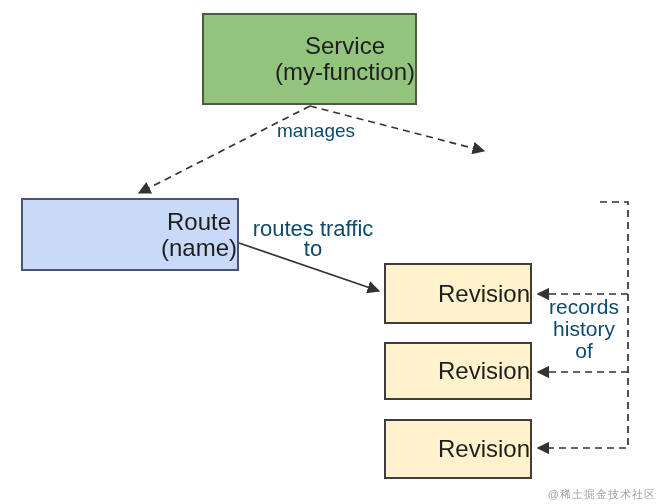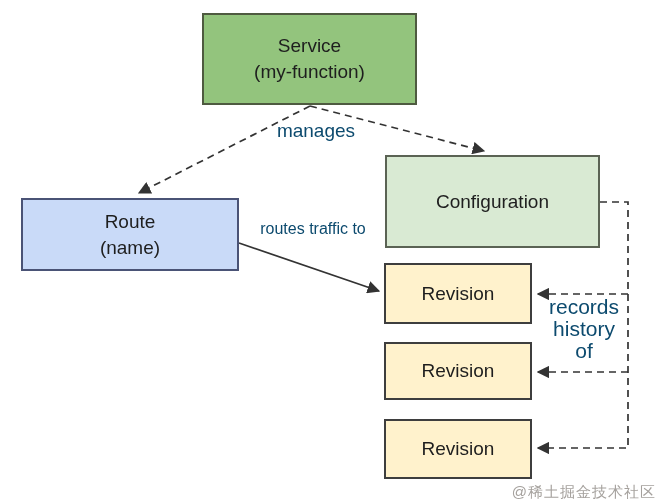--- a/index.html
+++ b/index.html
@@ -24,24 +24,24 @@
     top: 0;
     width: 662px;
     height: 504px;
   }
   .node {
     position: absolute;
     box-sizing: border-box;
     border: 2px solid #474747;
     display: flex;
     align-items: center;
-    justify-content: center;
+    justify-content: flex-end;
     text-align: center;
     color: #1e1e1e;
-    font-size: 19px;
+    font-size: 24px;
     line-height: 26px;
     white-space: pre-line;
   }
   .node-service {
     left: 202px; top: 13px; width: 215px; height: 92px;
     border-color: #4e5a40;
   }
   .node-route {
     left: 21px; top: 198px; width: 218px; height: 73px;
     border-color: #4a5376;
@@ -62,31 +62,31 @@
     color: #0c4a6e;
     text-align: center;
     white-space: pre-line;
   }
   .label-manages {
     left: 241px; top: 120px; width: 150px;
     font-size: 19px; line-height: 22px;
   }
   .label-routes {
     left: 243px; top: 219px; width: 140px;
-    font-size: 16px; line-height: 20px;
+    font-size: 22px; line-height: 20px;
   }
   .label-records {
     left: 538px; top: 296px; width: 92px;
     font-size: 21px; line-height: 22px;
   }
   .watermark {
     position: absolute;
     right: 6px;
     bottom: 2px;
-    font-size: 15px;
+    font-size: 11px;
     color: #a5a19d;
     letter-spacing: 1px;
   }
 </style>
 </head>
 <body>
 
 <div class="stage">
 
   <svg class="edges" viewBox="0 0 662 504" xmlns="http://www.w3.org/2000/svg">
@@ -112,23 +112,20 @@
   <div class="node node-service" style="background-color: rgb(147, 196, 125);">
     <span>Service
 (my-function)</span>
   </div>
 
   <div class="node node-route" style="background-color: rgb(201, 218, 248);">
     <span>Route
 (name)</span>
   </div>
 
-  <div class="node node-configuration" style="background-color: rgb(217, 234, 211);">
-    <span>Configuration</span>
-  </div>
 
   <div class="node node-revision node-revision-1" style="background-color: rgb(255, 242, 204);">
     <span>Revision</span>
   </div>
 
   <div class="node node-revision node-revision-2" style="background-color: rgb(255, 242, 204);">
     <span>Revision</span>
   </div>
 
   <div class="node node-revision node-revision-3" style="background-color: rgb(255, 242, 204);">

